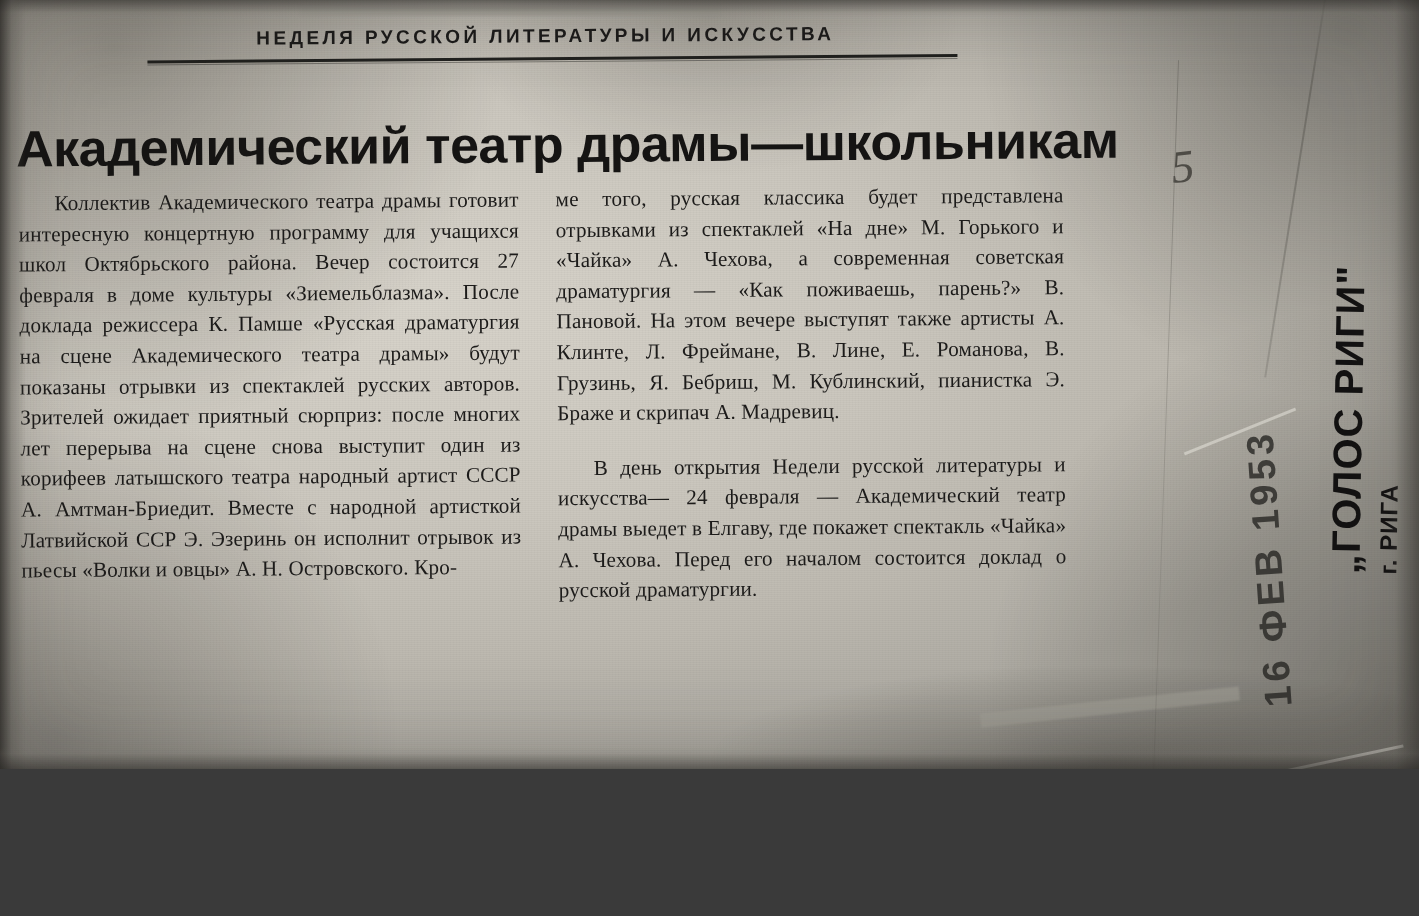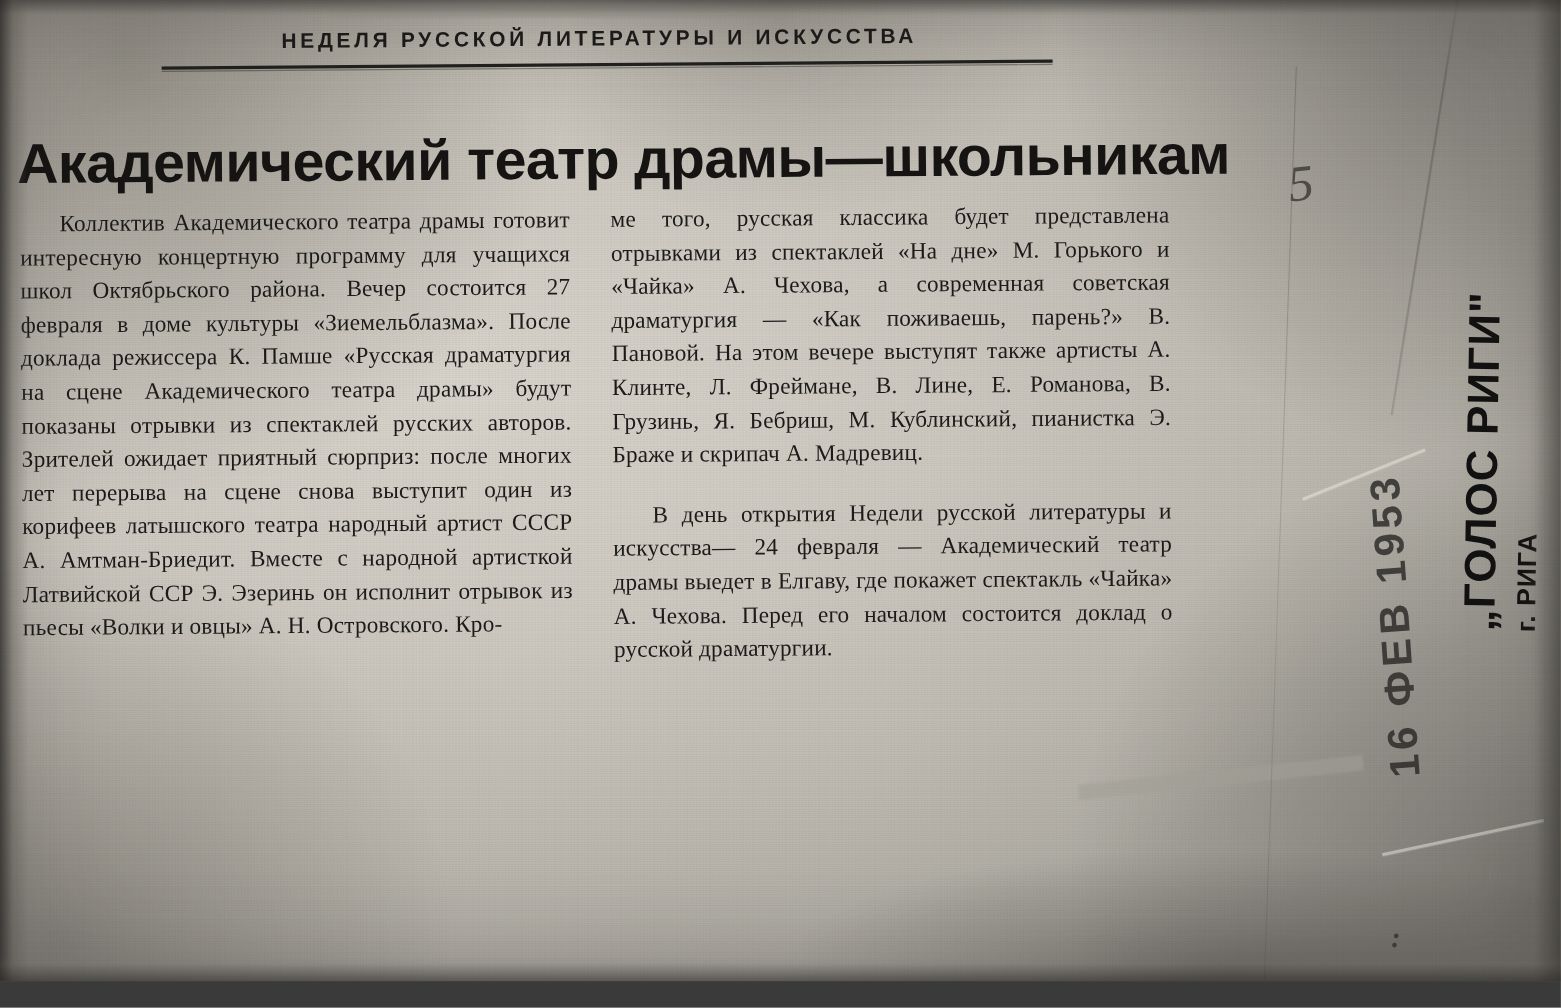--- a/index.html
+++ b/index.html
@@ -4,21 +4,21 @@
 <style>
   html, body {
     margin: 0;
     padding: 0;
     background: #3a3a3a;
   }
 
   #page {
     position: relative;
     width: 1419px;
-    height: 892px;
+    height: 769px;
     overflow: hidden;
     background: #b9b5ad;
     font-family: "Liberation Serif", serif;
   }
 
   
   .paper-base {
     position: absolute;
     inset: 0;
     background:

